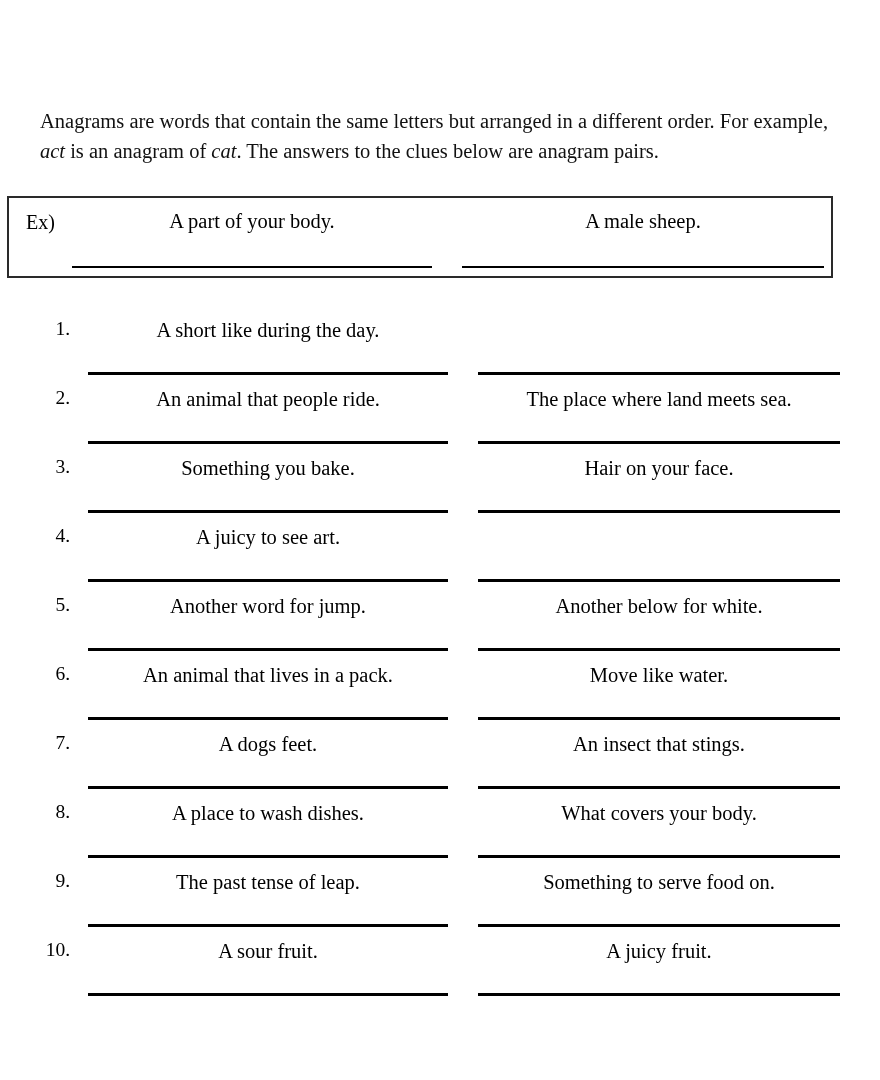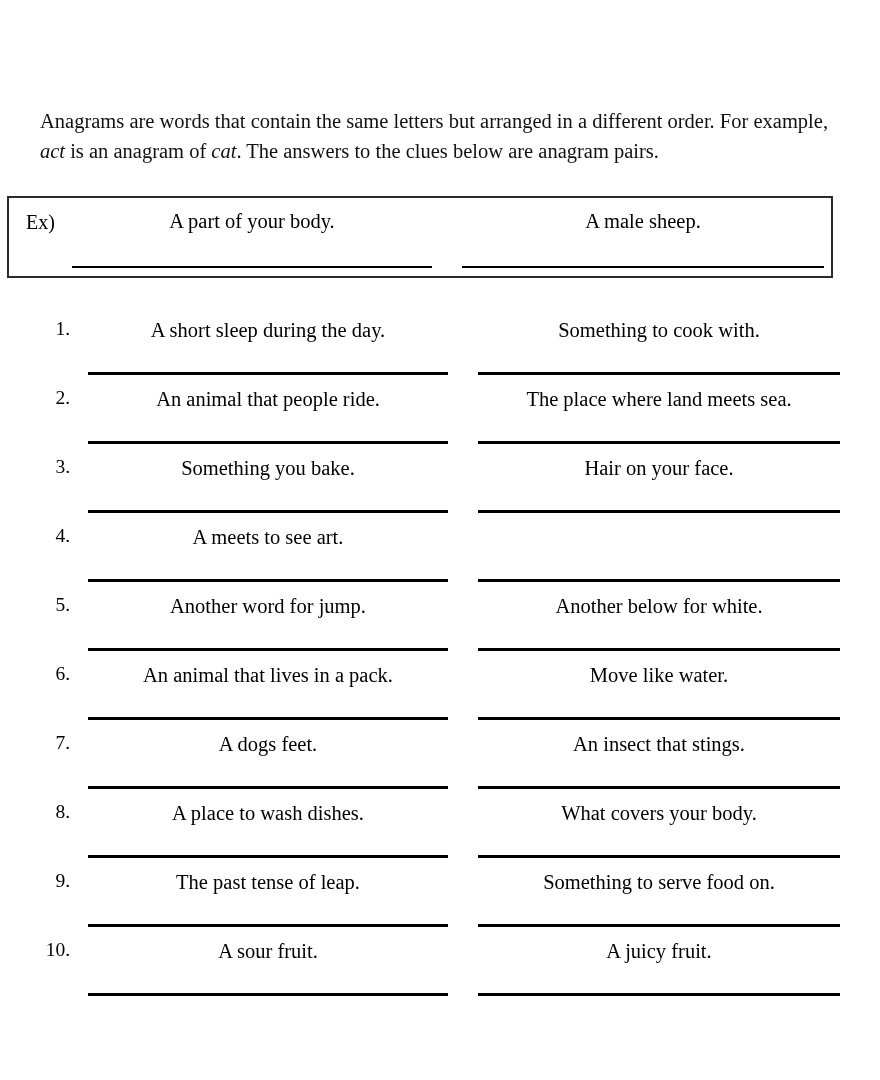--- a/index.html
+++ b/index.html
@@ -131,42 +131,41 @@
     <div class="example-col right">
       <div class="example-clue">A male sheep.</div>
     </div>
     <div class="example-blank left"></div>
     <div class="example-blank right"></div>
   </div>
 
   <div class="rows" id="rows-container">
       <div class="row">
         <div class="row-number">1.</div>
-        <div class="clue left">A short sleep during the day.</div>
-        <div class="clue right">Something to cook with.</div>
+        <div class="clue left">A short like during the day.</div>
         <div class="blank left"></div>
         <div class="blank right"></div>
       </div>
       <div class="row">
         <div class="row-number">2.</div>
         <div class="clue left">An animal that people ride.</div>
         <div class="clue right">The place where land meets sea.</div>
         <div class="blank left"></div>
         <div class="blank right"></div>
       </div>
       <div class="row">
         <div class="row-number">3.</div>
         <div class="clue left">Something you bake.</div>
         <div class="clue right">Hair on your face.</div>
         <div class="blank left"></div>
         <div class="blank right"></div>
       </div>
       <div class="row">
         <div class="row-number">4.</div>
-        <div class="clue left">A meets to see art.</div>
+        <div class="clue left">A juicy to see art.</div>
         <div class="blank left"></div>
         <div class="blank right"></div>
       </div>
       <div class="row">
         <div class="row-number">5.</div>
         <div class="clue left">Another word for jump.</div>
         <div class="clue right">Another below for white.</div>
         <div class="blank left"></div>
         <div class="blank right"></div>
       </div>

